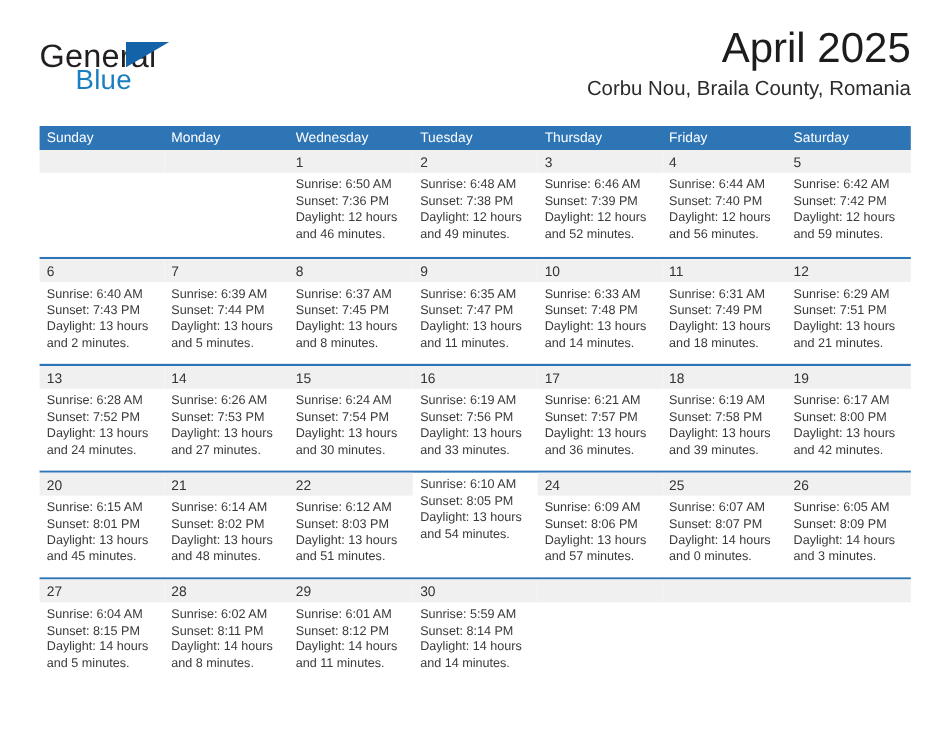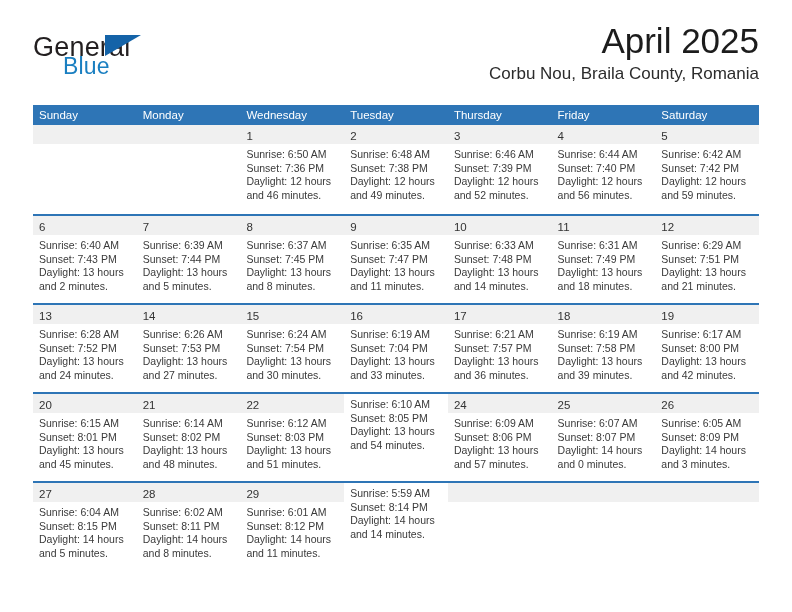--- a/index.html
+++ b/index.html
@@ -329,21 +329,21 @@
               <div class="day-line">Sunrise: 6:24 AM</div>
               <div class="day-line">Sunset: 7:54 PM</div>
               <div class="day-line">Daylight: 13 hours</div>
               <div class="day-line">and 30 minutes.</div>
             </div>
           </div>
           <div class="day">
             <div class="day-num-band"><span class="day-num">16</span></div>
             <div class="day-info">
               <div class="day-line">Sunrise: 6:19 AM</div>
-              <div class="day-line">Sunset: 7:04 PM</div>
+              <div class="day-line">Sunset: 7:56 PM</div>
               <div class="day-line">Daylight: 13 hours</div>
               <div class="day-line">and 33 minutes.</div>
             </div>
           </div>
           <div class="day">
             <div class="day-num-band"><span class="day-num">17</span></div>
             <div class="day-info">
               <div class="day-line">Sunrise: 6:21 AM</div>
               <div class="day-line">Sunset: 7:57 PM</div>
               <div class="day-line">Daylight: 13 hours</div>
@@ -455,20 +455,21 @@
           <div class="day">
             <div class="day-num-band"><span class="day-num">29</span></div>
             <div class="day-info">
               <div class="day-line">Sunrise: 6:01 AM</div>
               <div class="day-line">Sunset: 8:12 PM</div>
               <div class="day-line">Daylight: 14 hours</div>
               <div class="day-line">and 11 minutes.</div>
             </div>
           </div>
           <div class="day">
+            <div class="day-num-band"><span class="day-num">30</span></div>
             <div class="day-info">
               <div class="day-line">Sunrise: 5:59 AM</div>
               <div class="day-line">Sunset: 8:14 PM</div>
               <div class="day-line">Daylight: 14 hours</div>
               <div class="day-line">and 14 minutes.</div>
             </div>
           </div>
           <div class="day empty">
             <div class="day-num-band"><span class="day-num"></span></div>
           </div>

